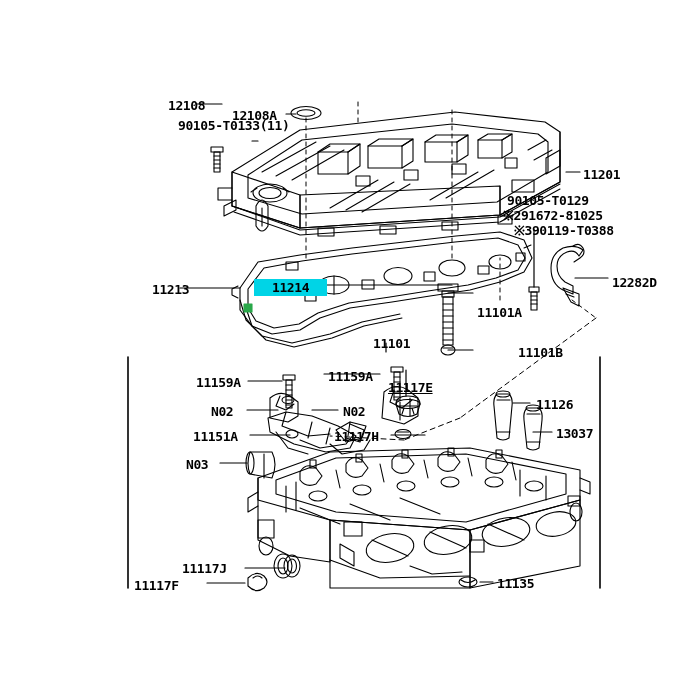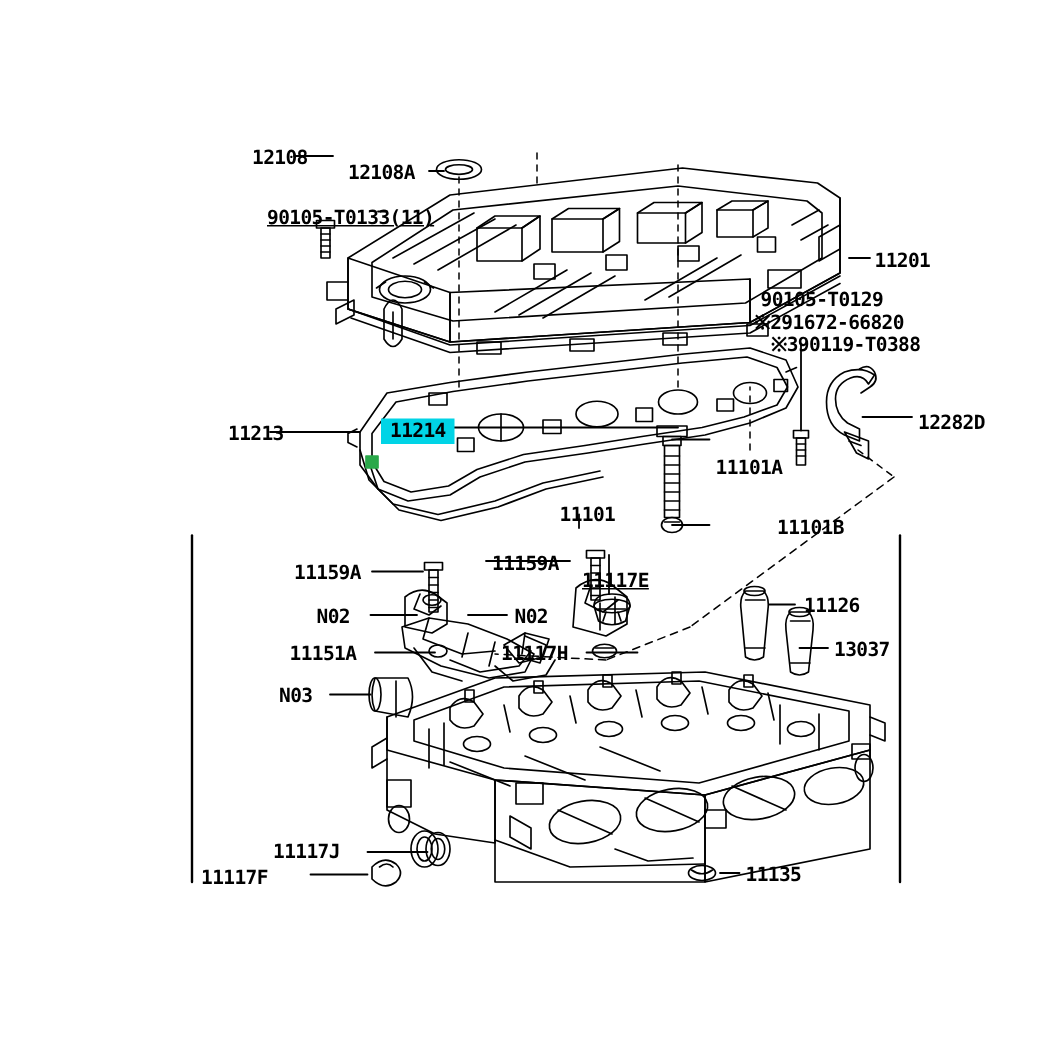--- a/index.html
+++ b/index.html
@@ -27,21 +27,21 @@
     font-family: "DejaVu Sans Mono", "Liberation Mono", monospace;
     font-weight: bold;
     font-size: 13px;
     letter-spacing: -0.4px;
     color: #000000;
     white-space: pre;
     line-height: 15px;
   }
   .lbl.hl {
     background: #00D4E6;
-    padding: 1px 6px;
+    padding: 1px 18px;
   }
 </style>
 </head>
 <body>
 
 <div id="stage">
 
   <svg id="artwork" viewBox="0 0 700 700">
     <g fill="none" stroke="#000" stroke-width="1.1" stroke-linejoin="round" stroke-linecap="round">
 
@@ -358,24 +358,24 @@
         <path d="M248 578 q8 -8 16 -2 q6 6 0 12 q-8 6 -16 -2 z"></path>
         <path d="M253 578 q5 -4 9 0"></path>
       </g>
 
     </g>
   </svg>
 
   <div id="labels">
       <div class="lbl" style="left: 168px; top: 98px;">12108</div>
       <div class="lbl" style="left: 232px; top: 108px;">12108A</div>
-      <div class="lbl" style="left: 178px; top: 138px; text-decoration: underline;">90105-T0133(11)</div>
+      <div class="lbl" style="left: 178px; top: 118px;">90105-T0133(11)</div>
       <div class="lbl" style="left: 583px; top: 167px;">11201</div>
       <div class="lbl" style="left: 507px; top: 193px;">90105-T0129</div>
-      <div class="lbl" style="left: 503px; top: 208px;">※291672-66820</div>
+      <div class="lbl" style="left: 503px; top: 208px;">※291672-81025</div>
       <div class="lbl" style="left: 514px; top: 223px; text-align: right;">※390119-T0388</div>
       <div class="lbl" style="left: 612px; top: 275px;">12282D</div>
       <div class="lbl" style="left: 152px; top: 282px;">11213</div>
       <div class="lbl hl" style="left: 254px; top: 279px; background: rgb(0, 212, 230);">11214</div>
       <div class="lbl" style="left: 477px; top: 305px;">11101A</div>
       <div class="lbl" style="left: 373px; top: 336px;">11101</div>
       <div class="lbl" style="left: 477px; top: 345px; margin-left: 41px;">11101B</div>
       <div class="lbl" style="left: 196px; top: 375px;">11159A</div>
       <div class="lbl" style="left: 328px; top: 369px;">11159A</div>
       <div class="lbl" style="left: 388px; top: 380px; text-decoration: underline;">11117E</div>

